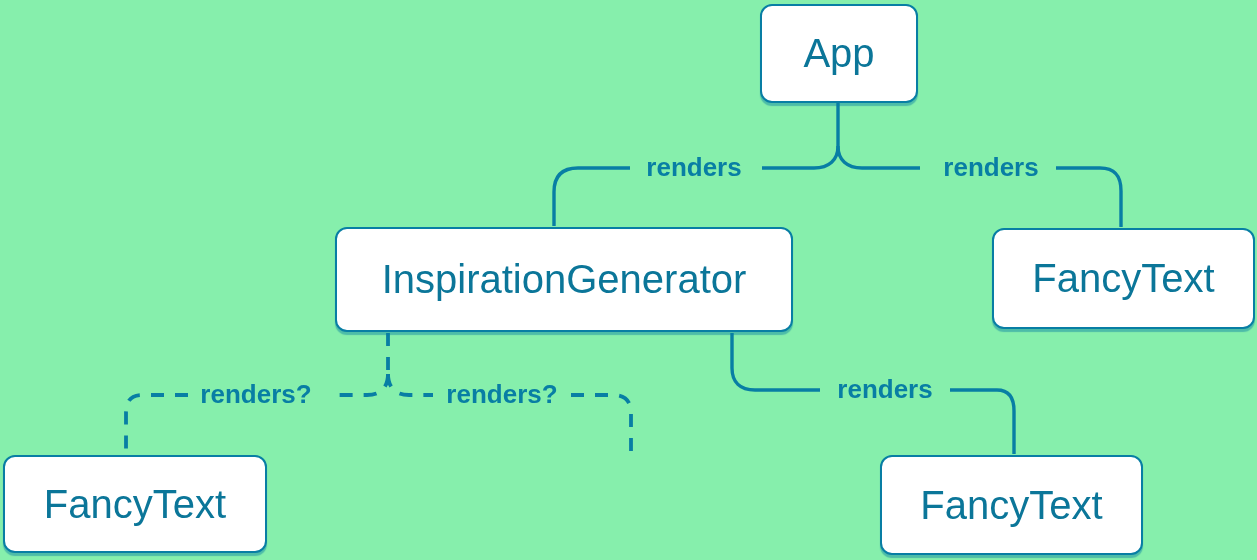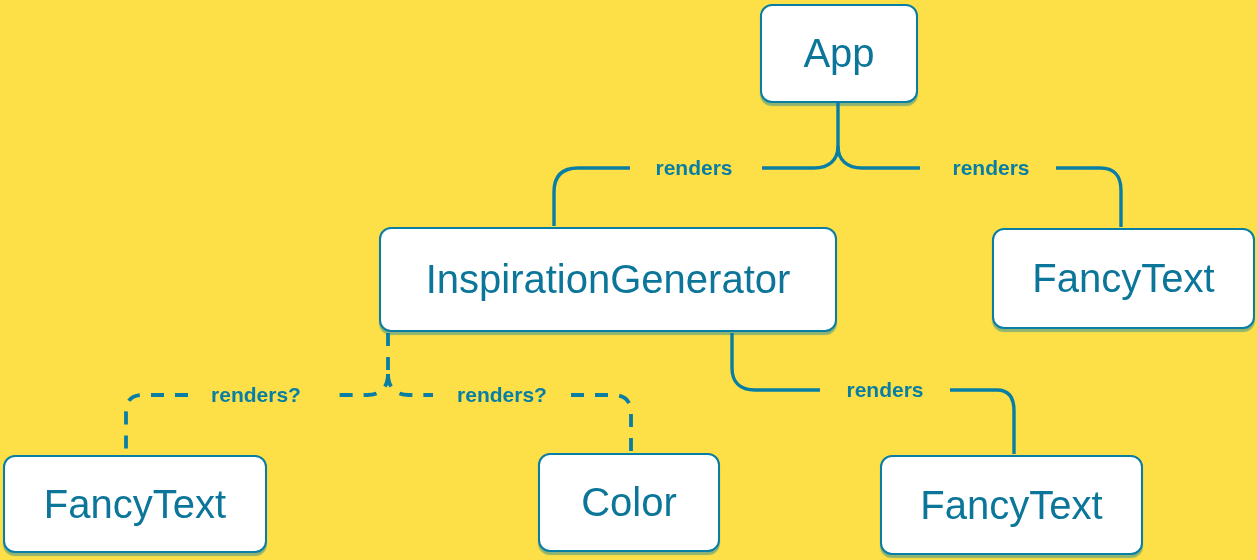--- a/index.html
+++ b/index.html
@@ -4,21 +4,21 @@
 <style>
   html, body {
     margin: 0;
     padding: 0;
     background: #ffffff;
   }
   .canvas {
     position: relative;
     width: 1257px;
     height: 560px;
-    background: #fde047;
+    background: #86efac;
     font-family: "Liberation Sans", sans-serif;
     overflow: hidden;
   }
   .edges-svg {
     position: absolute;
     left: 0;
     top: 0;
     width: 1257px;
     height: 560px;
   }
@@ -43,21 +43,21 @@
     font-weight: 500;
     display: flex;
     align-items: center;
     justify-content: center;
     white-space: nowrap;
   }
   .edge-label {
     position: absolute;
     transform: translate(-50%, -50%);
     color: #087ea4;
-    font-size: 21px;
+    font-size: 26px;
     font-weight: 700;
     white-space: nowrap;
     line-height: 1;
   }
 </style>
 </head>
 <body>
 
 <div class="canvas">
 
@@ -78,27 +78,26 @@
 
     <path class="edge dashed" d="M 388 374 C 388 387 381 395 367 395 L 331 395"></path>
     <path class="edge dashed" d="M 188 395 L 142 395 C 131 395 126 401 126 413 L 126 454"></path>
 
     <path class="edge dashed" d="M 388 374 C 388 387 395 395 409 395 L 433 395"></path>
     <path class="edge dashed" d="M 571 395 L 613 395 C 625 395 631 401 631 413 L 631 452"></path>
   </svg>
 
   <div class="node" style="left:760px; top:4px; width:158px; height:99px;">App</div>
 
-  <div class="node" style="left:335px; top:227px; width:458px; height:105px;margin-left:44px;">InspirationGenerator</div>
+  <div class="node" style="left:335px; top:227px; width:458px; height:105px;">InspirationGenerator</div>
 
   <div class="node" style="left:992px; top:228px; width:263px; height:101px;">FancyText</div>
 
   <div class="node" style="left:3px; top:455px; width:264px; height:98px;">FancyText</div>
 
-  <div class="node" style="left:538px; top:453px; width:182px; height:99px;">Color</div>
 
   <div class="node" style="left:880px; top:455px; width:263px; height:100px;">FancyText</div>
 
   <div class="edge-label" style="left:694px; top:167px;">renders</div>
 
   <div class="edge-label" style="left:991px; top:167px;">renders</div>
 
   <div class="edge-label" style="left:256px; top:394px;">renders?</div>
 
   <div class="edge-label" style="left:502px; top:394px;">renders?</div>

